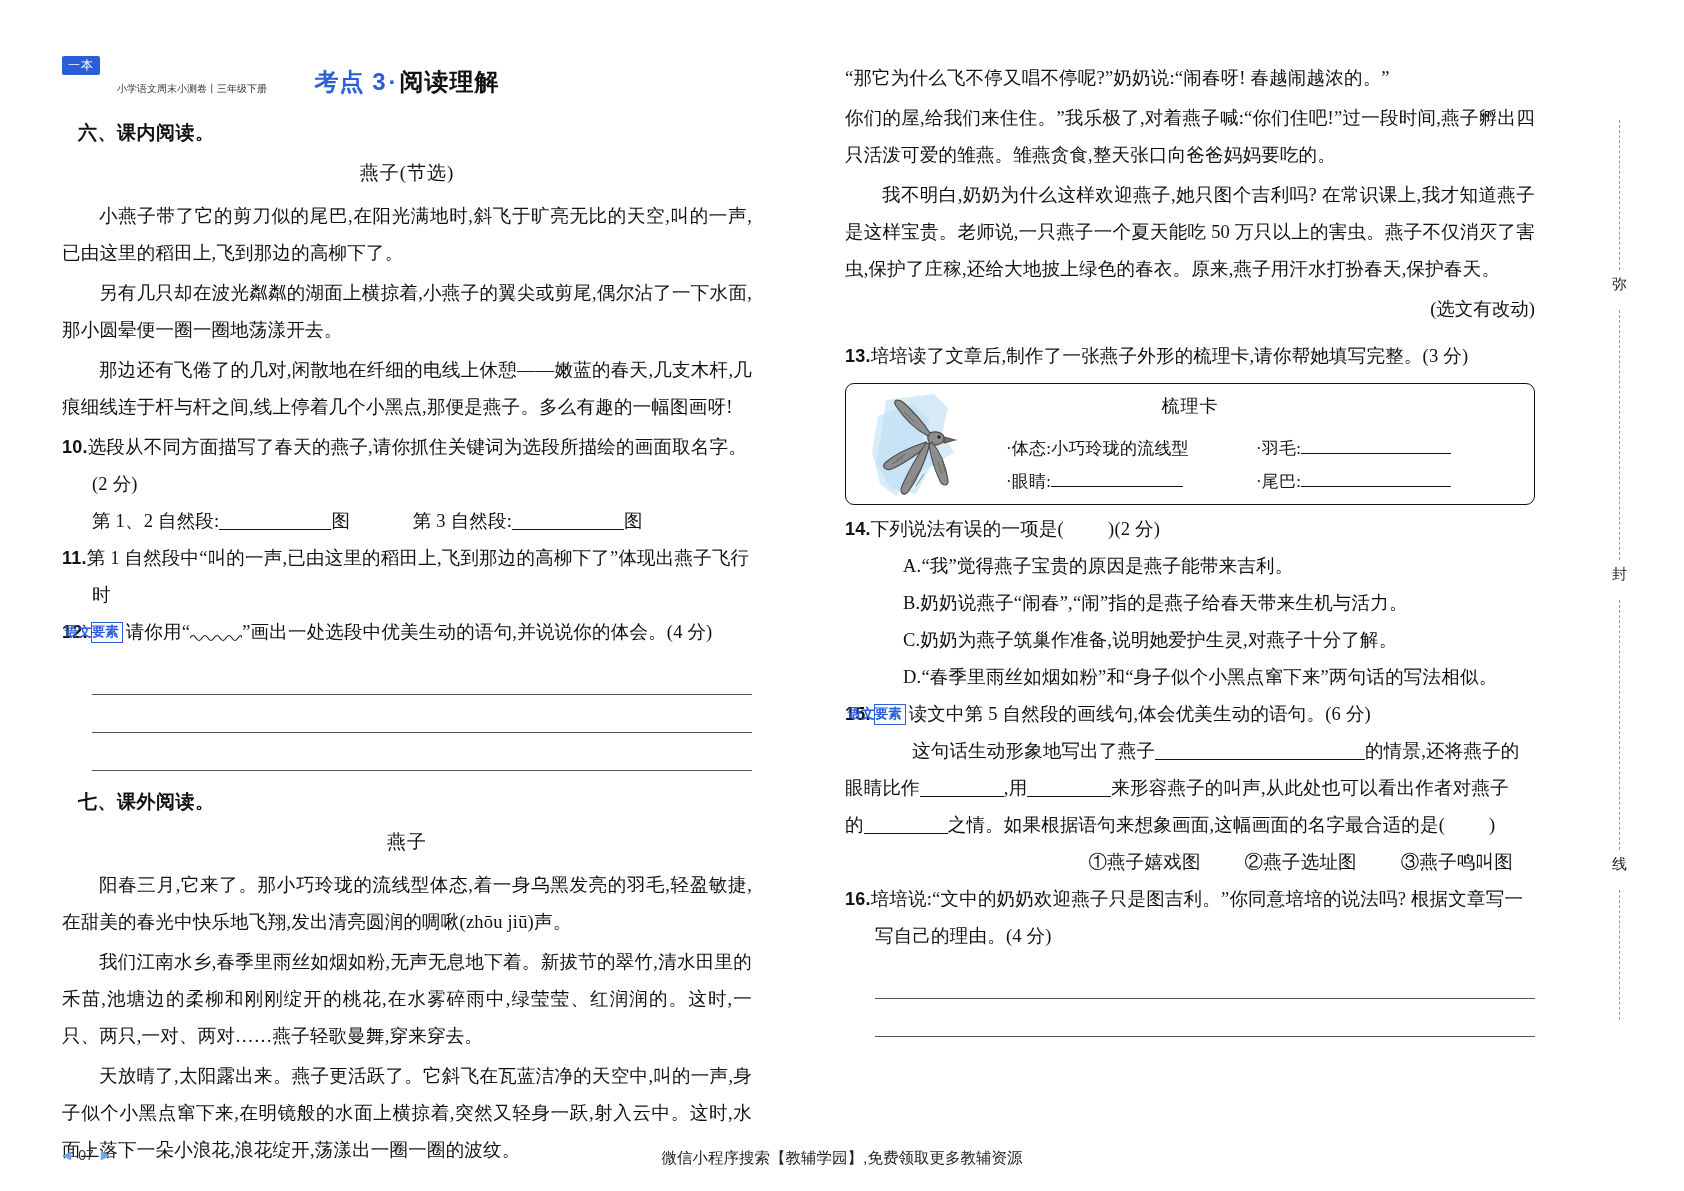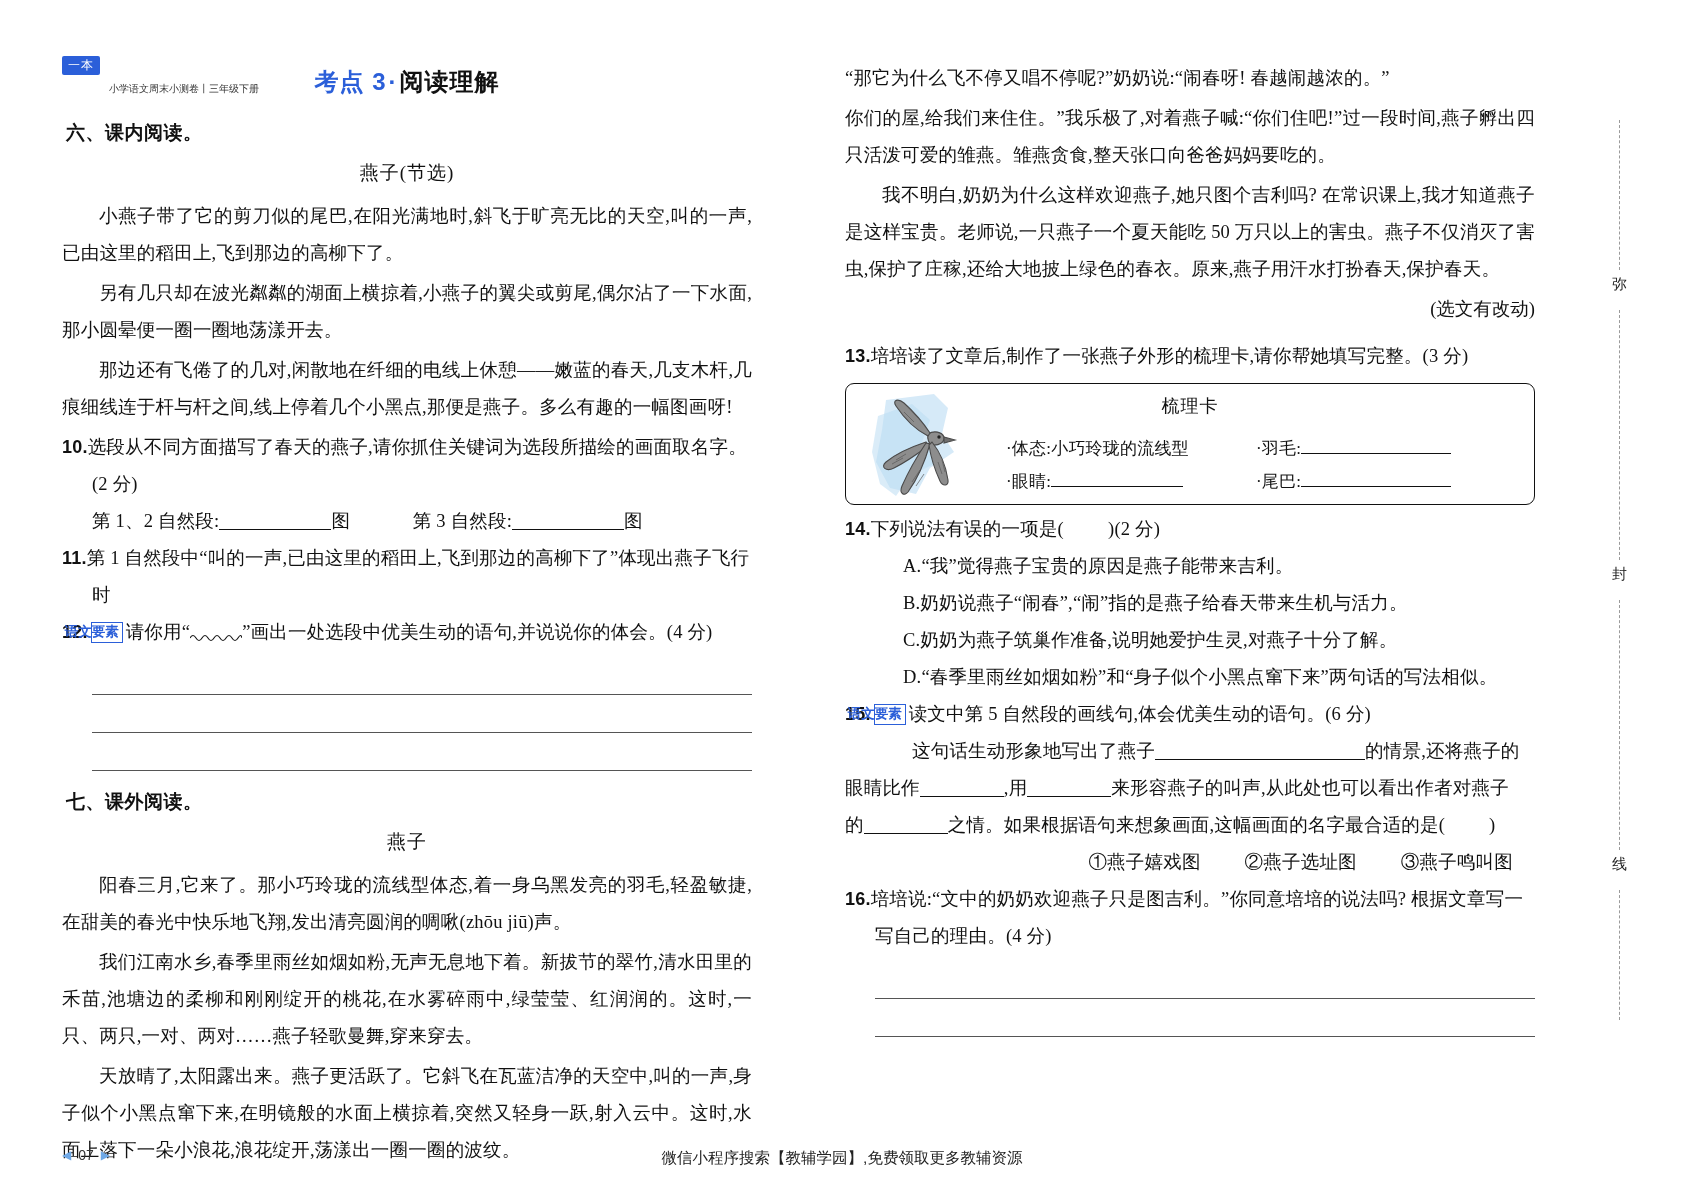--- a/index.html
+++ b/index.html
@@ -16,21 +16,21 @@
     overflow: hidden;
   }
 
   
   .page-header {
     position: absolute;
     top: 34px;
     left: 62px;
     display: flex;
     align-items: center;
-    gap: 9px;
+    gap: 17px;
   }
   .brand-logo {
     background: #2b5fd9;
     color: #ffffff;
     font-size: 12px;
     line-height: 1;
     padding: 3px 6px 4px 6px;
     border-radius: 2px;
     letter-spacing: 1px;
     font-family: "Liberation Sans", sans-serif;
@@ -63,21 +63,21 @@
     letter-spacing: 1px;
   }
   .kaodian-title .kd-num { color: #2b5fd9; }
   .kaodian-title .kd-dot { color: #2b5fd9; margin: 0 2px; }
   .kaodian-title .kd-name { color: #111; }
 
   
   .sec-head {
     font-size: 19px;
     font-weight: bold;
-    margin: 0 0 14px 4px;
+    margin: 0 0 14px 16px;
     letter-spacing: .5px;
   }
   .art-title {
     text-align: center;
     font-size: 19px;
     margin: 6px 0 12px 0;
     letter-spacing: 1px;
   }
   p.para {
     margin: 0 0 3px 0;

